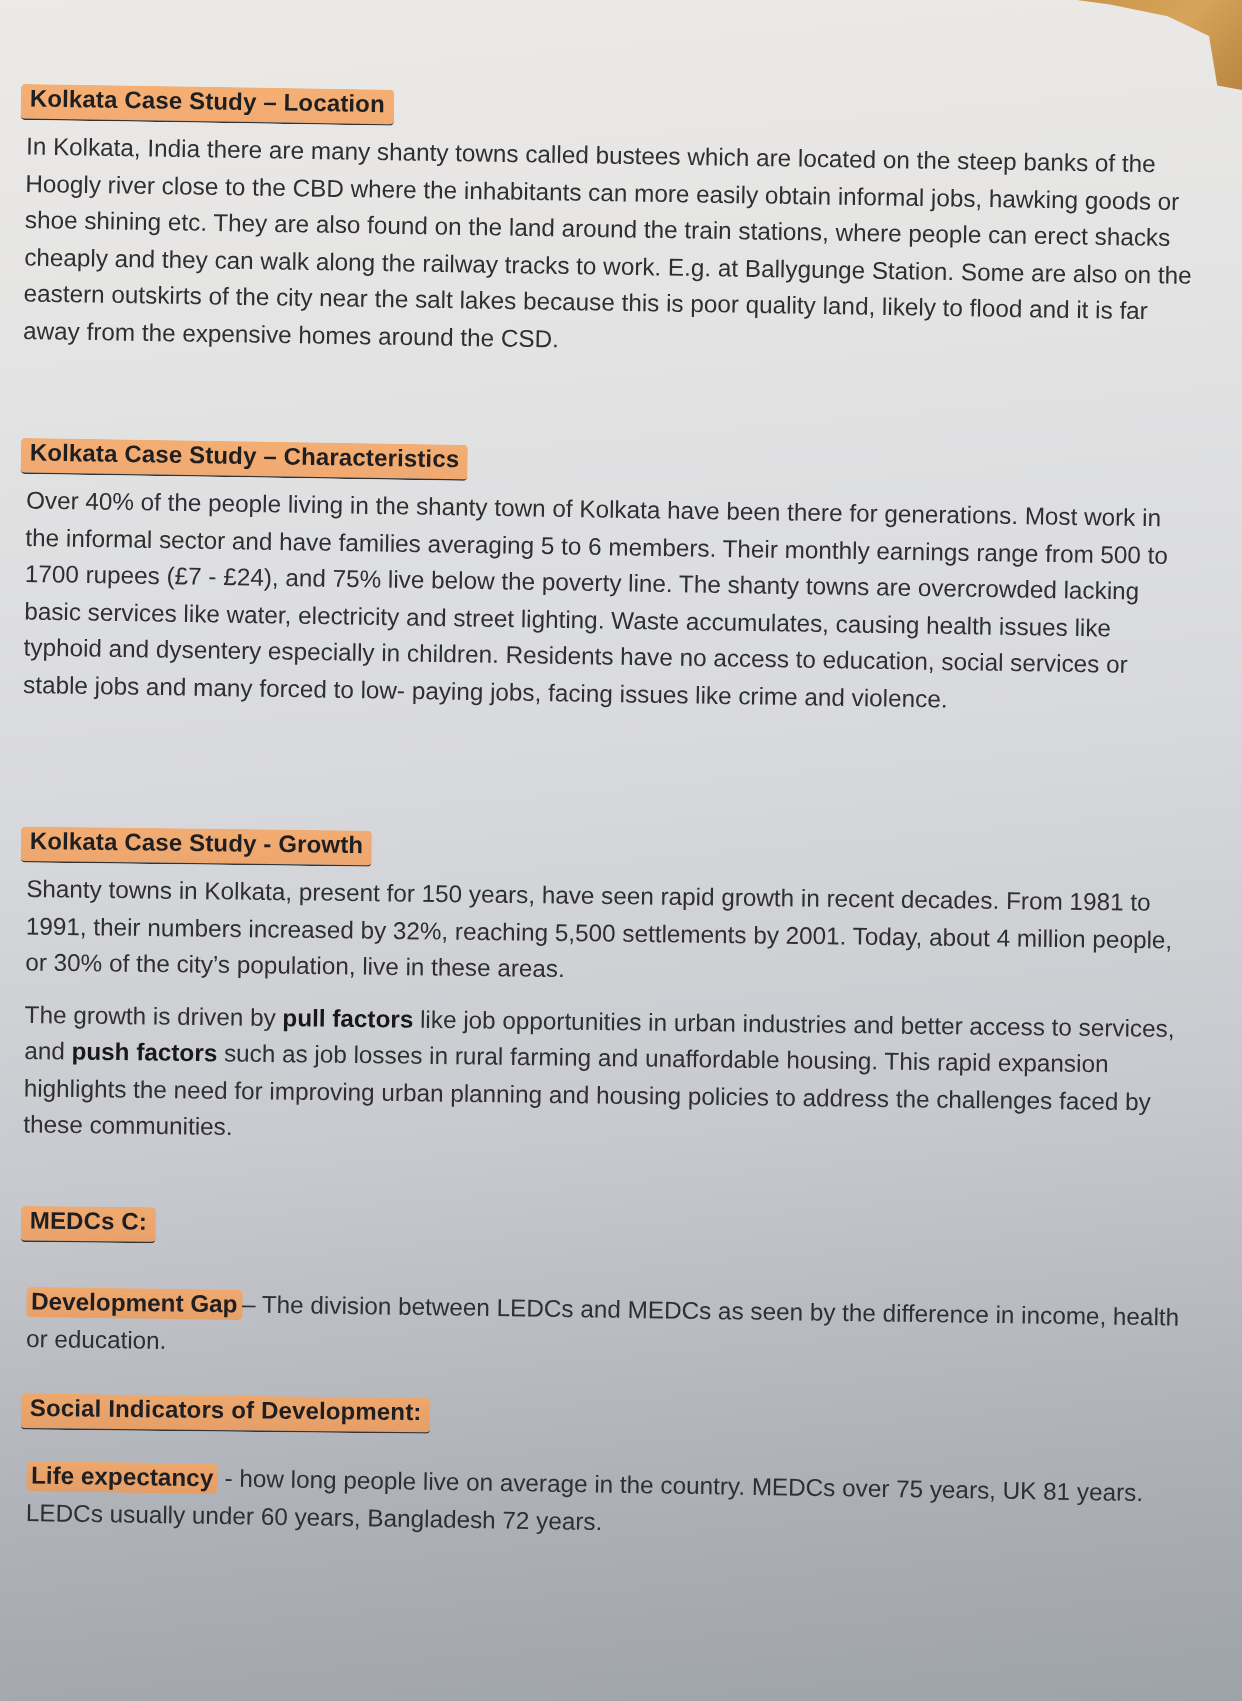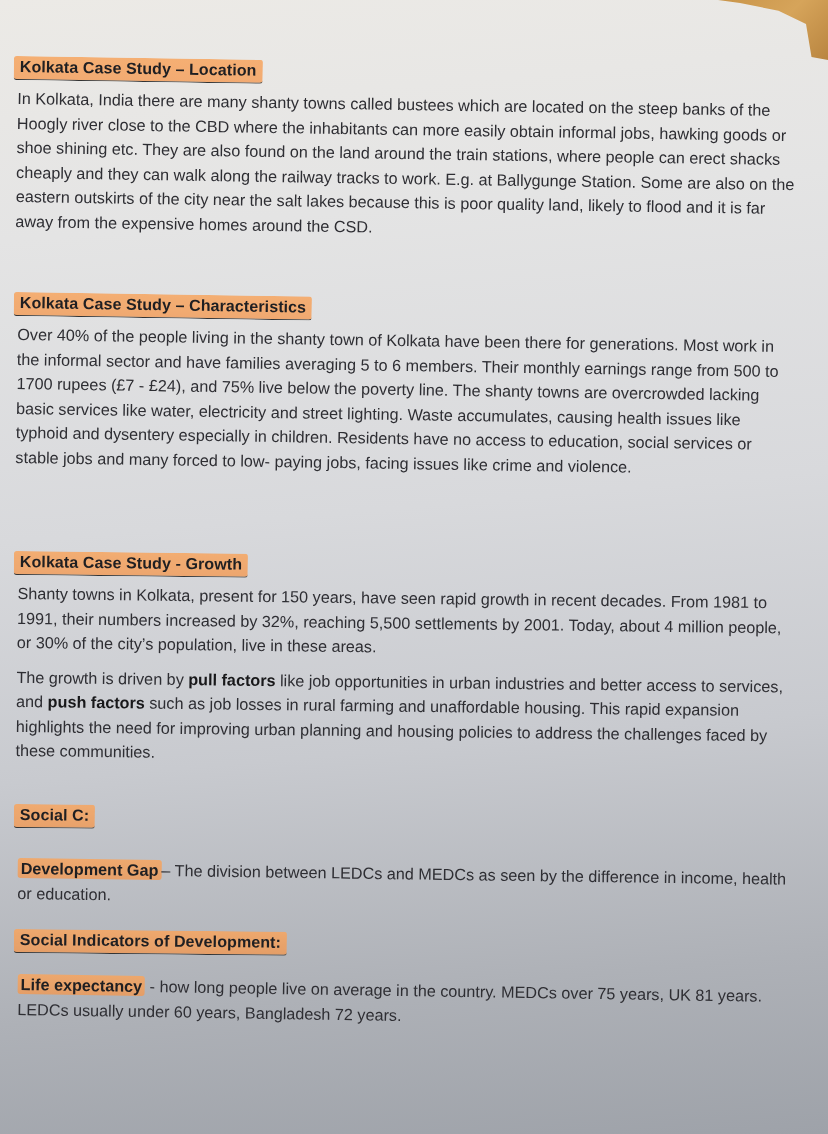--- a/index.html
+++ b/index.html
@@ -89,21 +89,21 @@
     <p class="para">Over 40% of the people living in the shanty town of Kolkata have been there for generations. Most work in the informal sector and have families averaging 5 to 6 members. Their monthly earnings range from 500 to 1700 rupees (£7 - £24), and 75% live below the poverty line. The shanty towns are overcrowded lacking basic services like water, electricity and street lighting. Waste accumulates, causing health issues like typhoid and dysentery especially in children. Residents have no access to education, social services or stable jobs and many forced to low- paying jobs, facing issues like crime and violence.</p>
   </div>
 
   <div class="section s3">
     <div class="heading">Kolkata Case Study - Growth</div>
     <p class="para">Shanty towns in Kolkata, present for 150 years, have seen rapid growth in recent decades. From 1981 to 1991, their numbers increased by 32%, reaching 5,500 settlements by 2001. Today, about 4 million people, or 30% of the city’s population, live in these areas.</p>
     <p class="para"><span>The growth is driven by </span><b>pull factors</b><span> like job opportunities in urban industries and better access to services, and </span><b>push factors</b><span> such as job losses in rural farming and unaffordable housing. This rapid expansion highlights the need for improving urban planning and housing policies to address the challenges faced by these communities.</span></p>
   </div>
 
   <div class="section s4">
-    <div class="heading">Social C:</div>
+    <div class="heading">MEDCs C:</div>
   </div>
 
   <div class="section s5">
     <p class="para"><span class="hl-term">Development Gap</span><span>– The division between LEDCs and MEDCs as seen by the difference in income, health or education.</span></p>
   </div>
 
   <div class="section s6">
     <div class="heading">Social Indicators of Development:</div>
   </div>
 

